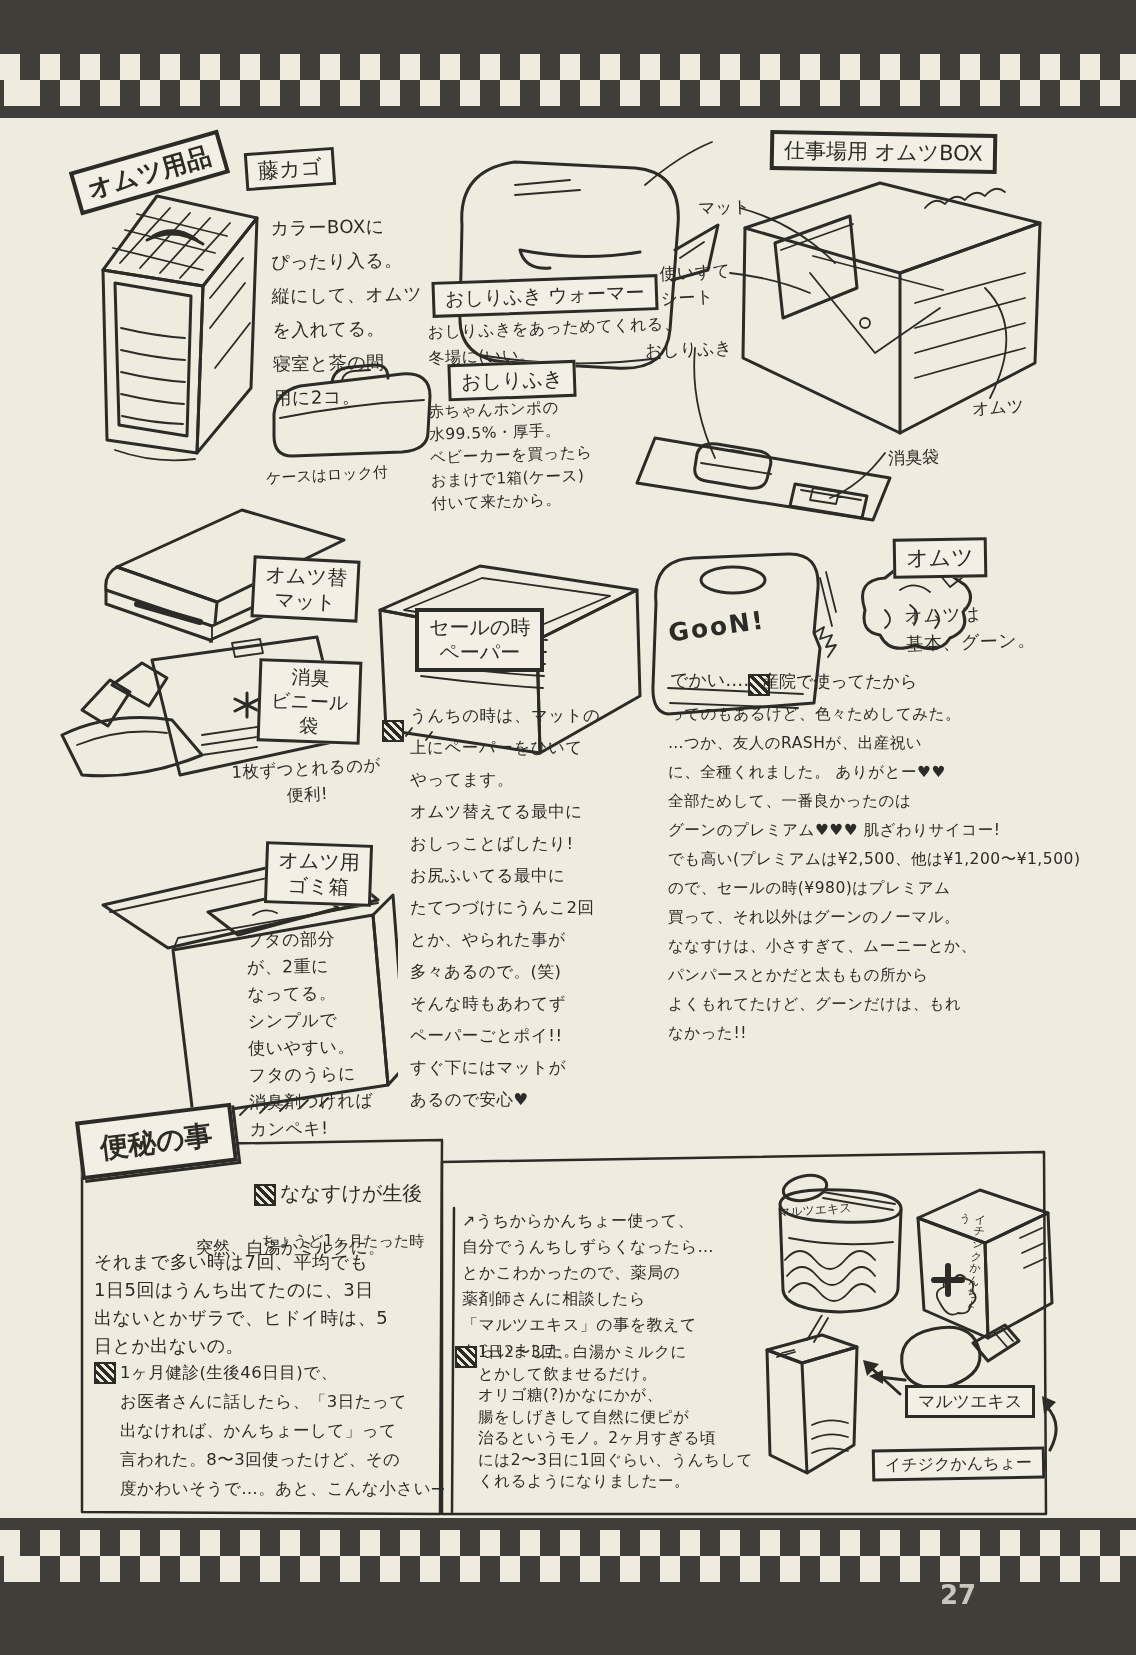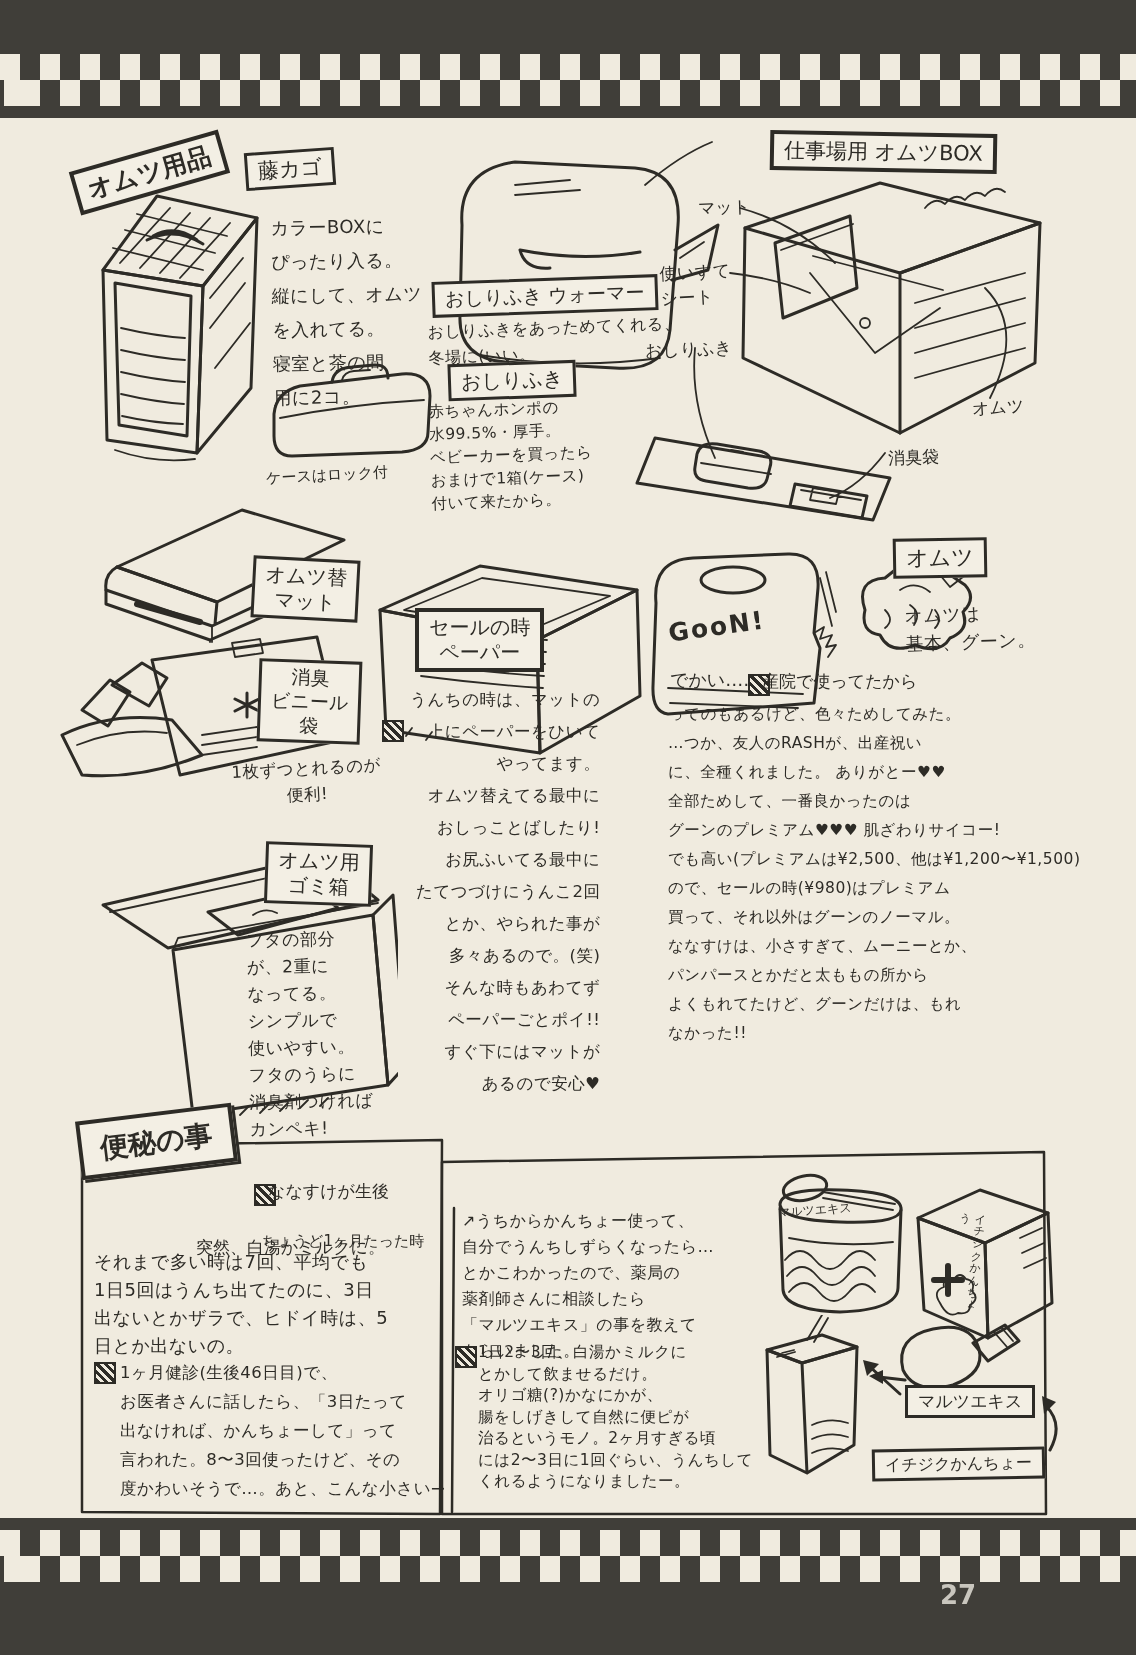--- a/index.html
+++ b/index.html
@@ -148,21 +148,21 @@
     <path d="M18,62 L118,18 L275,42 L175,92 Z"></path>
     <path class="thin" d="M42,62 L120,30 L248,48 L168,82 Z"></path>
     <path class="thin" d="M58,80 Q120,88 185,92 M58,92 Q120,100 184,104 M58,104 Q120,112 183,116 M58,116 Q120,124 182,128 M59,128 Q120,136 181,140"></path>
     <path d="M18,62 L175,92 L178,205 L24,182 Z"></path>
     <path d="M175,92 L275,42 L278,148 L178,205 Z"></path>
     <path class="thin" d="M30,175 l-6,8 M50,180 l-6,8 M70,184 l-6,8"></path>
   </svg>
   <div class="abs lbl" style="left:415px;top:608px;font-size:20px;border-width:4px;">セールの時
 ペーパー</div>
   <span class="abs hatch" style="left:382px;top:720px;"></span>
-  <div class="abs txt" style="left:410px;top:684px;font-size:16.5px;line-height:32px;text-align:right;">うんちの時は、マットの
+  <div class="abs txt" style="left:410px;top:700px;font-size:16.5px;line-height:32px;">うんちの時は、マットの
 上にペーパーをひいて
 やってます。
 オムツ替えてる最中に
 おしっことばしたり!
 お尻ふいてる最中に
 たてつづけにうんこ2回
 とか、やられた事が
 多々あるので。(笑)
 そんな時もあわてず
 ペーパーごとポイ!!
@@ -223,21 +223,21 @@
 カンペキ!</div>
 
   <svg class="abs" style="left:68px;top:1128px;" width="990" height="396" viewBox="0 0 990 396">
     <path class="thin" style="stroke-width:2.5" d="M14,18 L374,12 L372,386 L14,384 Z"></path>
     <path class="thin" style="stroke-width:2.5" d="M374,34 L976,24 L978,386 L374,386 Z"></path>
     <path class="thin" style="stroke-width:2.5" d="M386,80 L384,384"></path>
   </svg>
   <div class="abs lbl" style="left:78px;top:1112px;font-size:28px;font-weight:bold;padding:8px 18px;transform:rotate(-7deg);border-width:4px;box-shadow:3px 3px 0 0 #2d2b26;">便秘の事</div>
 
   <span class="abs hatch" style="left:254px;top:1184px;"></span>
-  <div class="abs" style="left:268px;top:1180px;font-size:17px;">ななすけが生後</div>
+  <div class="abs" style="left:280px;top:1180px;font-size:20px;">ななすけが生後</div>
   <div class="abs" style="left:262px;top:1208px;font-size:15px;margin-top:24px;">ちょうど1ヶ月たった時</div>
   <div class="abs" style="left:196px;top:1236px;font-size:17px;">突然、白湯かミルクに。</div>
   <div class="abs txt" style="left:94px;top:1248px;font-size:18px;line-height:28px;">それまで多い時は7回、平均でも
 1日5回はうんち出てたのに、3日
 出ないとかザラで、ヒドイ時は、5
 日とか出ないの。</div>
   <span class="abs hatch" style="left:94px;top:1362px;"></span>
   <div class="abs txt" style="left:120px;top:1358px;font-size:16.5px;line-height:29px;">1ヶ月健診(生後46日目)で、
 お医者さんに話したら、「3日たって
 出なければ、かんちょーして」って

